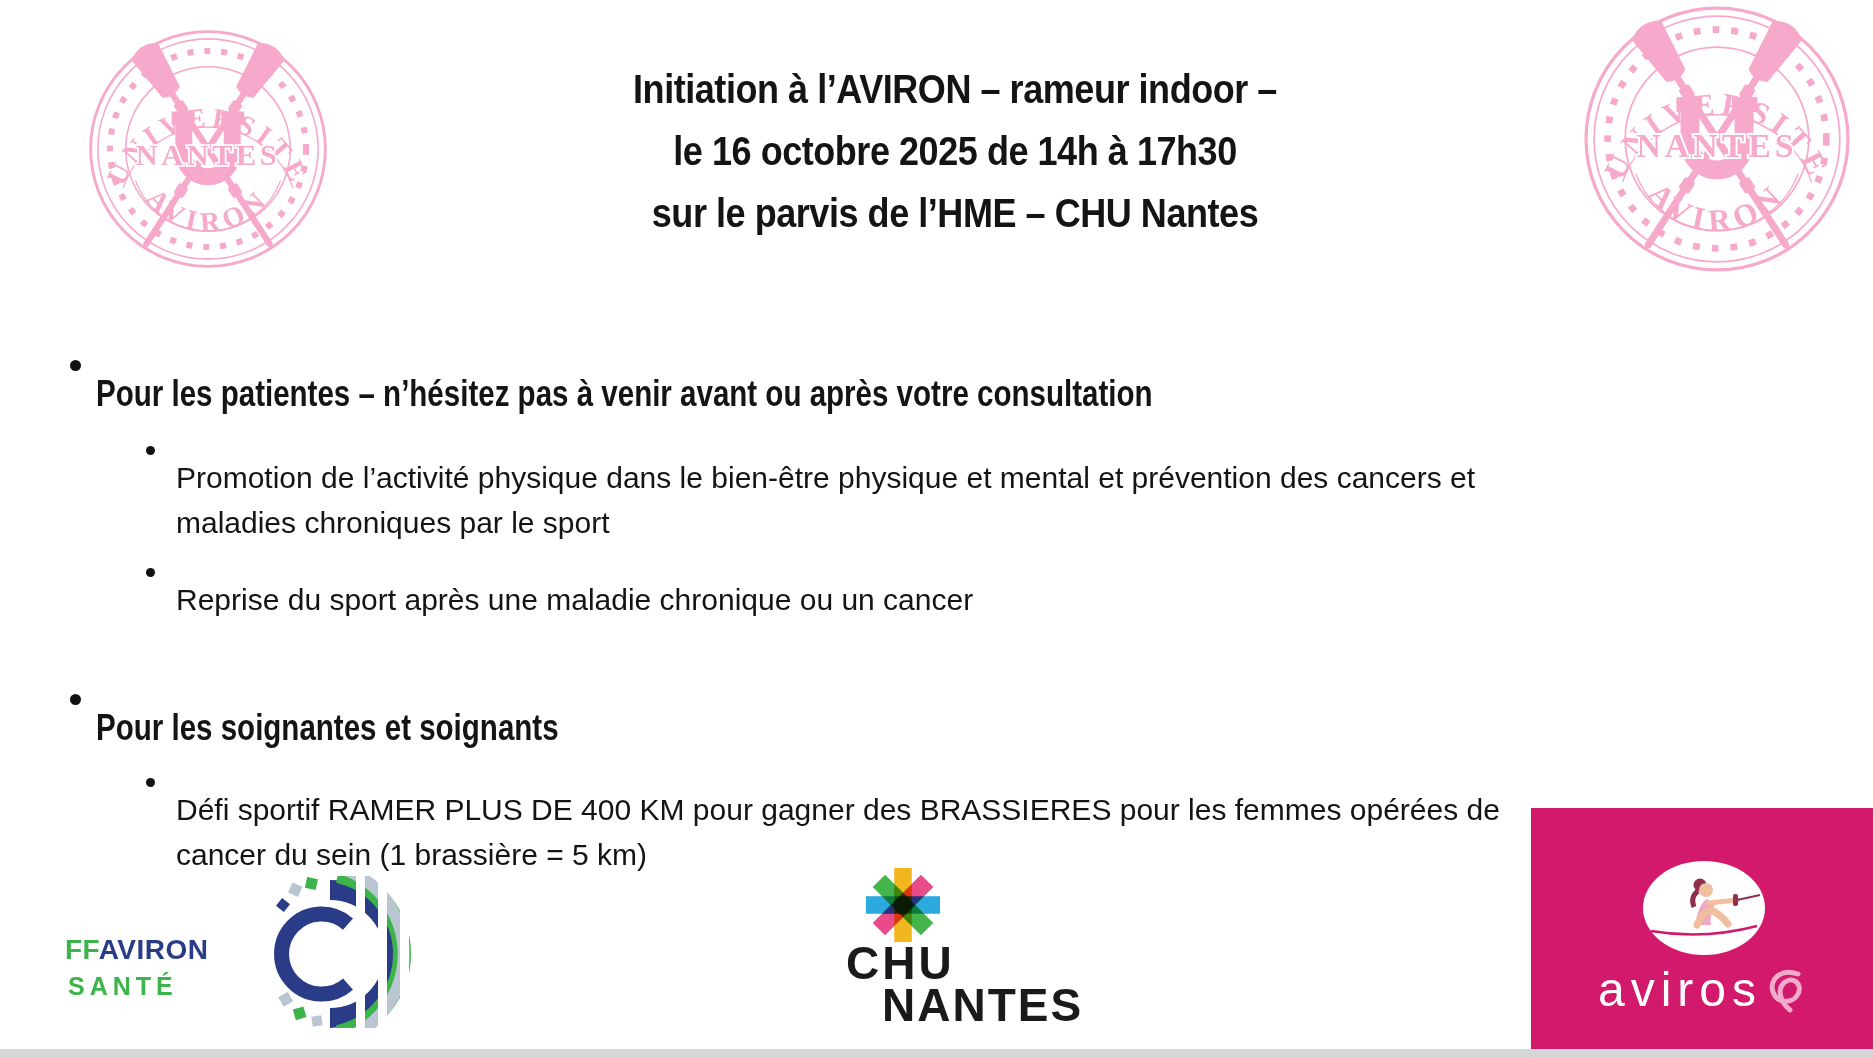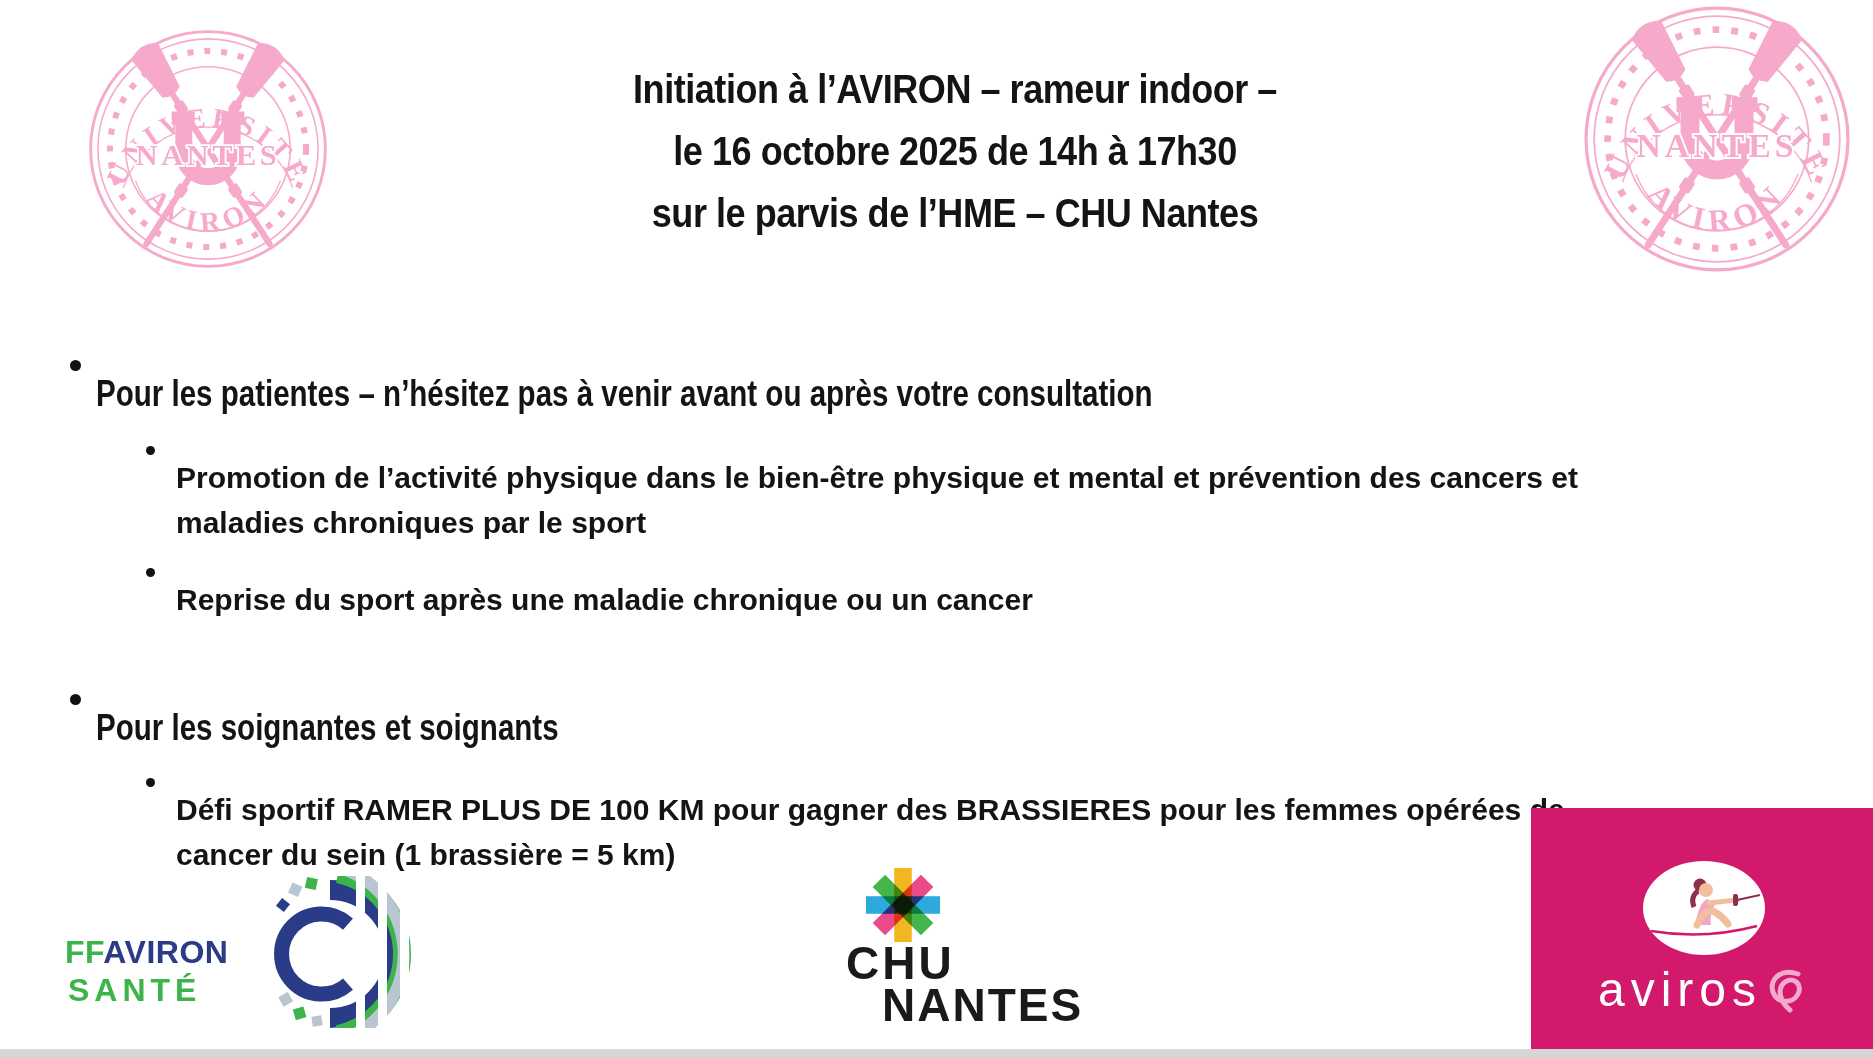--- a/index.html
+++ b/index.html
@@ -32,38 +32,38 @@
   .li{display:flex;align-items:flex-start;flex-direction:column;}
   .dot{flex:0 0 auto;border-radius:50%;background:#121212;}
   .l1 .dot{width:11px;height:11px;margin:16px 0 0 2px;}
   .l1 .txt{
     margin-left:28px;font-size:36px;line-height:46px;font-weight:bold;
     transform:scaleX(0.82);transform-origin:0 50%;white-space:nowrap;
   }
   .subul{margin-left:78px;}
   .l2 .dot{width:9px;height:9px;margin:17px 0 0 0;}
   .l2 .txt{
-    margin-left:30px;font-size:30px;line-height:45px;font-weight:bold;
+    margin-left:30px;font-size:30px;line-height:45px;font-weight:normal;
     white-space:pre-line;
   }
   .mt-sub1{margin-top:12px;}
   .mt-sub2{margin-top:6px;}
   .mt-sec2{margin-top:56px;}
   .mt-sub3{margin-top:10px;}
   .mt-sub4{margin-top:4px;}
   
   .stamp{position:absolute;}
   .stamp-left{left:86px;top:28px;width:244px;height:242px;}
   .stamp-right{left:1576px;top:4px;width:282px;height:270px;}
   
   .ffaviron{position:absolute;left:65px;top:876px;width:380px;height:152px;}
-  .ff-word{position:absolute;left:0;top:58px;font-size:32px;font-weight:bold;letter-spacing:0.5px;white-space:nowrap;}
+  .ff-word{position:absolute;left:0;top:58px;font-size:28px;font-weight:bold;letter-spacing:0.5px;white-space:nowrap;}
   .ff-word .ff{color:var(--ff-green);}
   .ff-word .av{color:var(--ff-navy);}
-  .ff-sante{position:absolute;left:3px;top:96px;font-size:32px;font-weight:bold;letter-spacing:5px;color:var(--ff-green);}
+  .ff-sante{position:absolute;left:3px;top:96px;font-size:25px;font-weight:bold;letter-spacing:5px;color:var(--ff-green);}
   .ff-emblem{position:absolute;left:185px;top:0;}
   
   .chu{position:absolute;left:812px;top:840px;width:310px;height:210px;background:#fff;}
   .chu-star{position:absolute;left:52px;top:26px;}
   .chu-star rect{mix-blend-mode:multiply;}
   .chu-l1{position:absolute;left:34px;top:96px;font-size:46px;font-weight:bold;letter-spacing:3px;color:#1a1a1a;}
   .chu-l2{position:absolute;left:70px;top:138px;font-size:46px;font-weight:bold;letter-spacing:2px;color:#1a1a1a;}
   
   .avirose{position:absolute;left:1531px;top:808px;width:342px;height:242px;background:var(--avirose);}
   .av-ellipse{position:absolute;left:112px;top:53px;width:122px;height:94px;background:#fff;border-radius:50%;}
@@ -150,21 +150,21 @@
       </div>
     </div>
 
     <div class="li l1 mt-sec2">
       <span class="dot"></span>
       <span class="txt">Pour les soignantes et soignants</span>
     </div>
     <div class="subul">
       <div class="li l2 mt-sub3">
         <span class="dot"></span>
-        <span class="txt">Défi sportif RAMER PLUS DE 100 KM pour gagner des BRASSIERES pour les femmes opérées de
+        <span class="txt">Défi sportif RAMER PLUS DE 400 KM pour gagner des BRASSIERES pour les femmes opérées de
 cancer du sein (1 brassière = 5 km)</span>
       </div>
     </div>
   </div>
 
   <div class="ffaviron">
     <div class="ff-word">
       <span class="ff">FF</span><span class="av">AVIRON</span>
     </div>
     <div class="ff-sante">SANTÉ</div>

